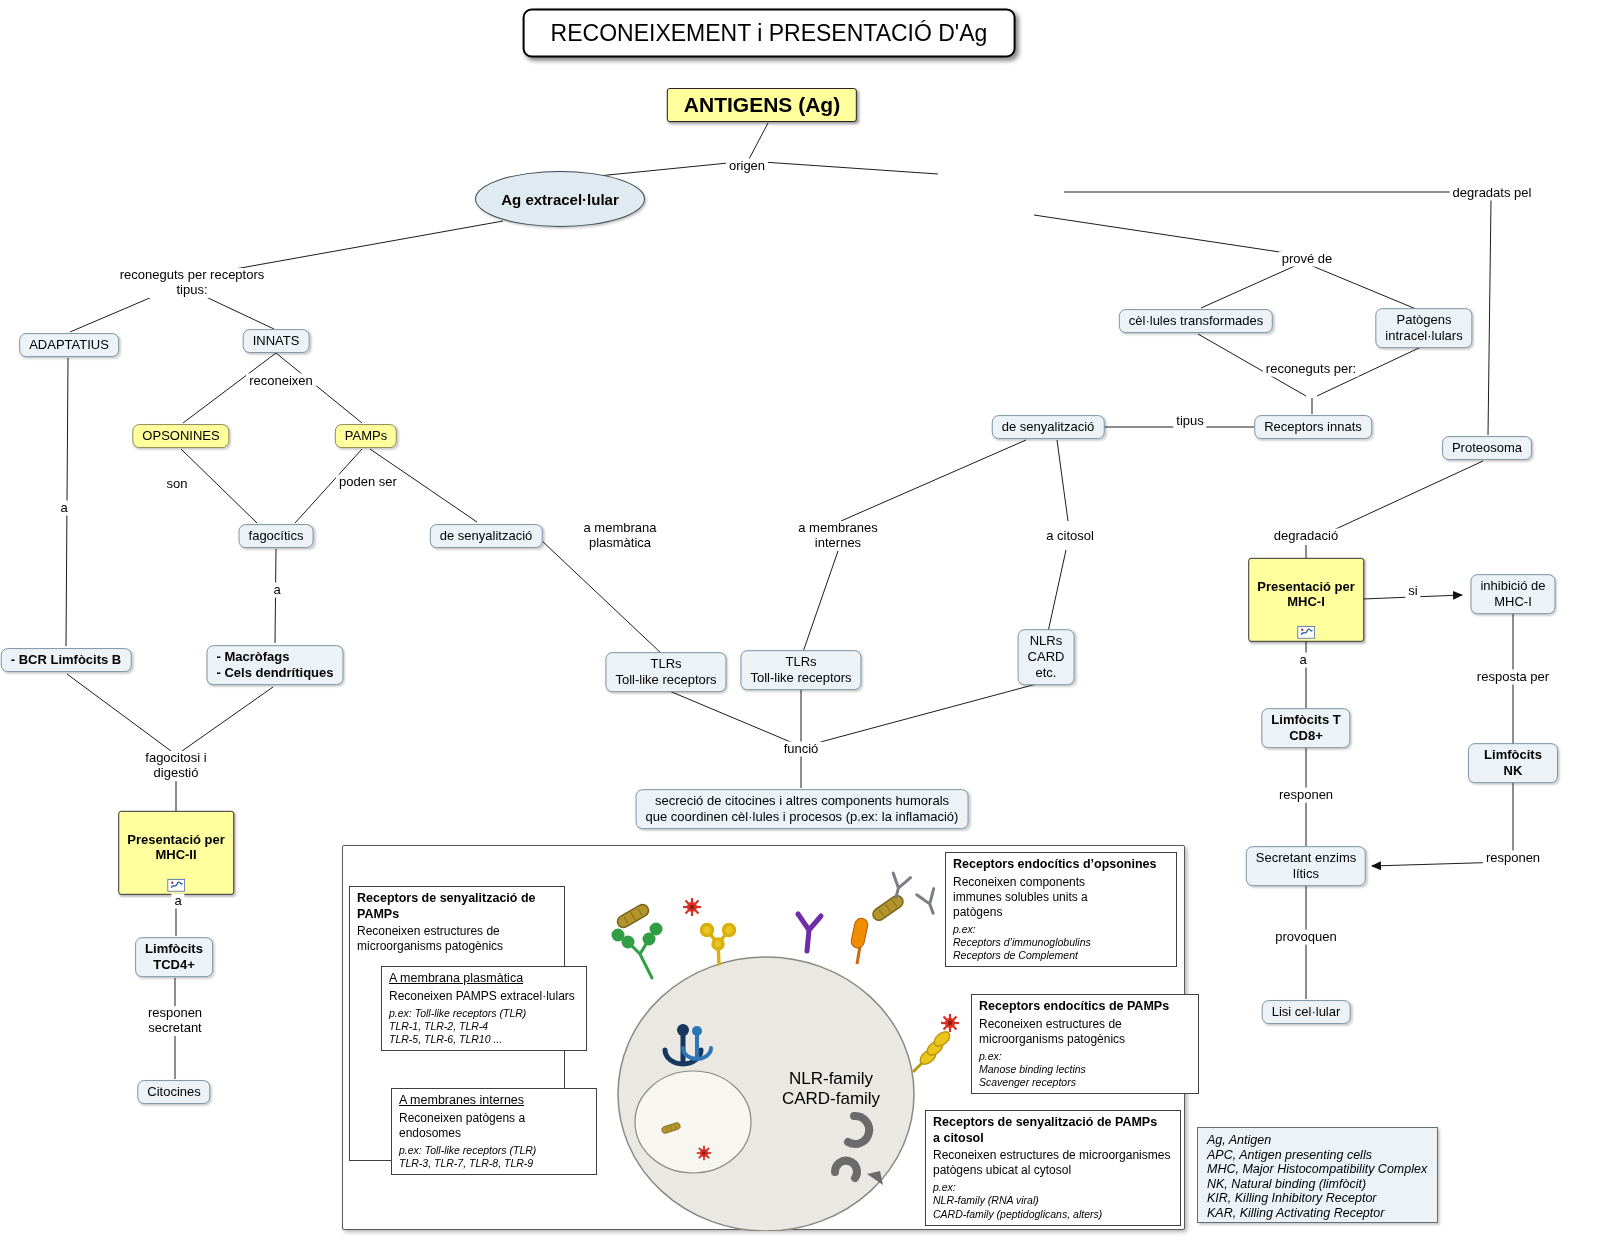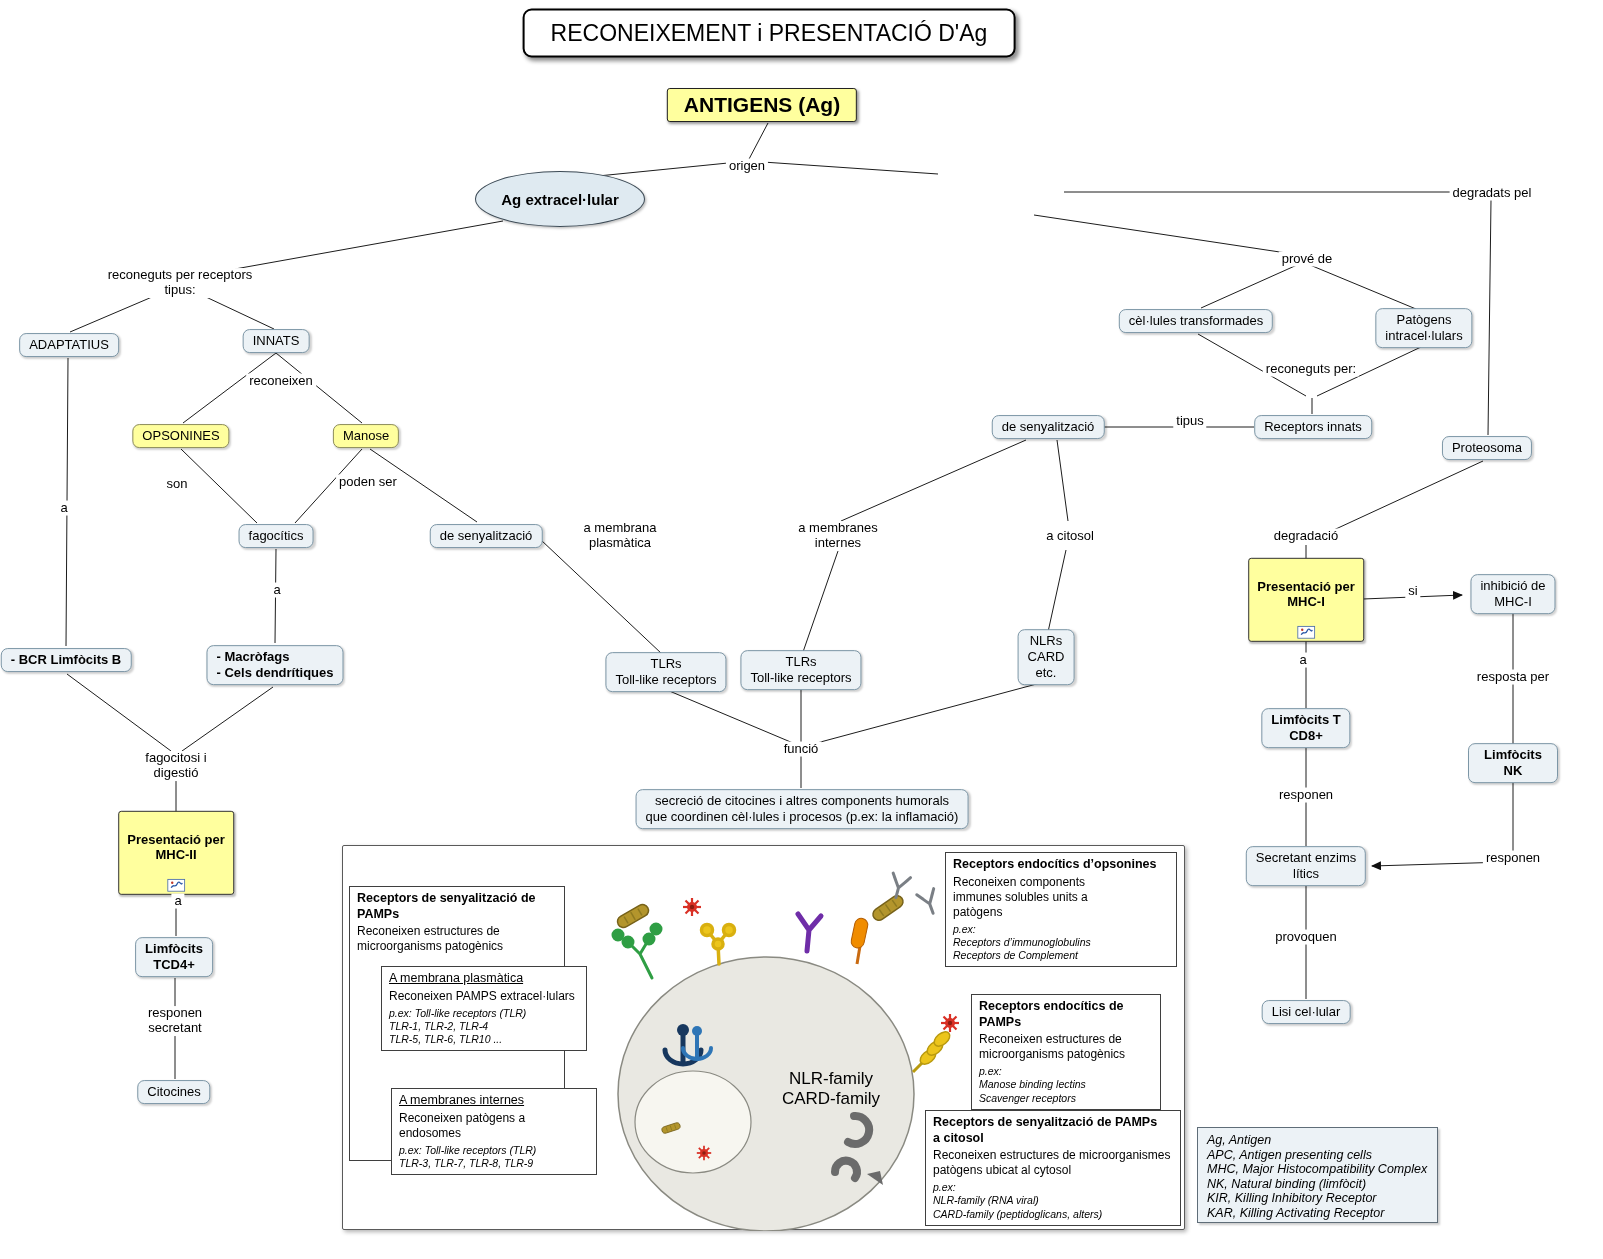--- a/index.html
+++ b/index.html
@@ -102,21 +102,21 @@
   </svg>
 
   <div class="c title-box" style="left:769px; top:33px;">RECONEIXEMENT i PRESENTACIÓ D'Ag</div>
   <div class="c antigens" style="left:762px; top:105px;">ANTIGENS (Ag)</div>
 
   <div class="c ellipse" style="left:560px; top:199px; width:170px; height:56px;">Ag extracel·lular</div>
 
   <div class="c node" style="left:69px;  top:345px;">ADAPTATIUS</div>
   <div class="c node" style="left:276px; top:341px;">INNATS</div>
   <div class="c node yellow" style="left:181px; top:436px;">OPSONINES</div>
-  <div class="c node yellow" style="left:366px; top:436px;">Manose</div>
+  <div class="c node yellow" style="left:366px; top:436px;">PAMPs</div>
   <div class="c node" style="left:276px; top:536px;">fagocítics</div>
   <div class="c node" style="left:486px; top:536px;">de senyalització</div>
   <div class="c node bold leftalign" style="left:66px; top:660px;">- BCR Limfòcits B</div>
   <div class="c node bold leftalign" style="left:275px; top:665px;">- Macròfags
 - Cels dendrítiques</div>
 
   <div class="c mhc" style="left:176px; top:853px;">
     <span>Presentació per
 MHC-II</span>
     <span class="mhcicon">
@@ -165,21 +165,21 @@
 MHC-I</div>
   <div class="c node bold" style="left:1306px; top:728px;">Limfòcits T
 CD8+</div>
   <div class="c node bold" style="left:1513px; top:763px;">Limfòcits NK</div>
   <div class="c node" style="left:1306px; top:866px;">Secretant enzims
 lítics</div>
   <div class="c node" style="left:1306px; top:1012px;">Lisi cel·lular</div>
 
   <div class="c lbl" style="left:747px;  top:166px;">origen</div>
   <div class="c lbl" style="left:1492px; top:193px;">degradats pel</div>
-  <div class="c lbl" style="left:180px;  top:283px;">reconeguts per receptors
+  <div class="c lbl" style="left:192px;  top:283px;">reconeguts per receptors
 tipus:</div>
   <div class="c lbl" style="left:281px;  top:381px;">reconeixen</div>
   <div class="c lbl" style="left:177px;  top:484px;">son</div>
   <div class="c lbl" style="left:368px;  top:482px;">poden ser</div>
   <div class="c lbl" style="left:64px;   top:508px;">a</div>
   <div class="c lbl" style="left:277px;  top:590px;">a</div>
   <div class="c lbl" style="left:620px;  top:536px;">a membrana
 plasmàtica</div>
   <div class="c lbl" style="left:838px;  top:536px;">a membranes
 internes</div>
@@ -310,21 +310,21 @@
     <div class="pbox" style="left:602px; top:6px; width:232px;">
       <div class="pt">Receptors endocítics d’opsonines</div>
       <div class="pb">Reconeixen components
 immunes solubles units a
 patògens</div>
       <div class="pe">p.ex:
 Receptors d’immunoglobulins
 Receptors de Complement</div>
     </div>
 
-    <div class="pbox" style="left:628px; top:148px; width:190px;">
+    <div class="pbox" style="left:628px; top:148px; width:228px;">
       <div class="pt">Receptors endocítics de PAMPs</div>
       <div class="pb">Reconeixen estructures de
 microorganisms patogènics</div>
       <div class="pe">p.ex:
 Manose binding lectins
 Scavenger receptors</div>
     </div>
 
     <div class="pbox" style="left:582px; top:264px; width:256px;">
       <div class="pt">Receptors de senyalització de PAMPs

